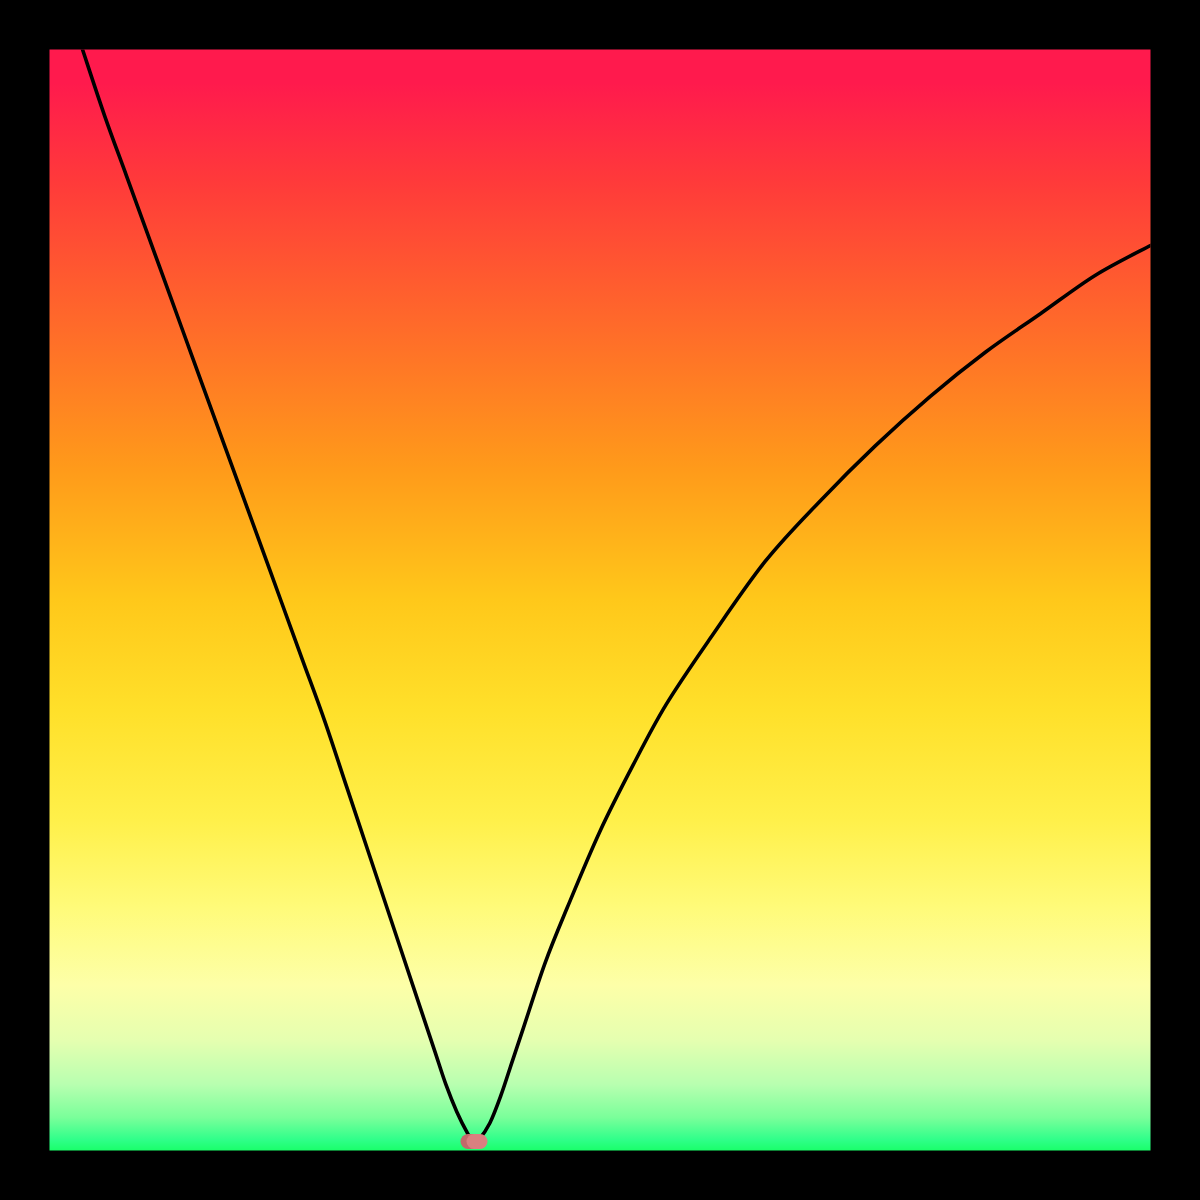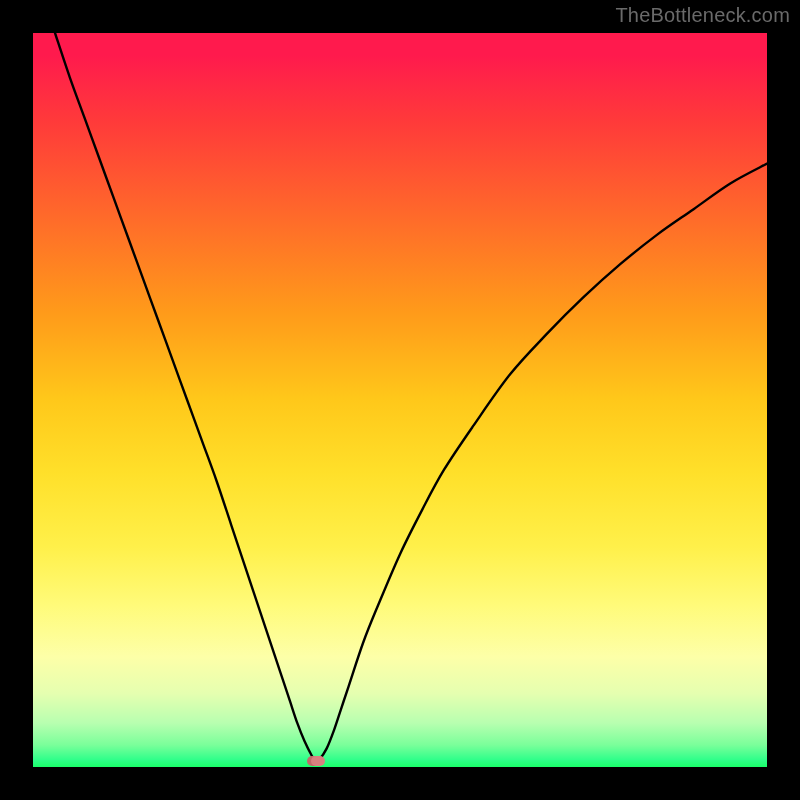--- a/index.html
+++ b/index.html
@@ -66,21 +66,20 @@
     background: #d98080;
   }
   .marker.shadow {
     background: #c26a6a;
   }
 </style>
 </head>
 <body>
 <div class="frame">
 
-  <div class="watermark">TheBottleneck.com</div>
 
   <div class="plot">
 
     <svg class="curve" viewBox="0 0 734 734" preserveAspectRatio="none">
       <path id="curve-path" fill="none" stroke="#000000" stroke-width="2.4" stroke-linecap="round" d="M 22.02 0.00 C 24.47 7.34, 31.81 29.97, 36.70 44.04 C 41.59 58.11, 46.49 70.95, 51.38 84.41 C 56.27 97.87, 61.17 111.32, 66.06 124.78 C 70.95 138.24, 75.85 151.69, 80.74 165.15 C 85.63 178.61, 90.53 192.06, 95.42 205.52 C 100.31 218.98, 105.21 232.43, 110.10 245.89 C 114.99 259.35, 119.89 272.80, 124.78 286.26 C 129.67 299.72, 134.57 313.17, 139.46 326.63 C 144.35 340.09, 149.25 353.54, 154.14 367.00 C 159.03 380.46, 163.93 393.91, 168.82 407.37 C 173.71 420.83, 178.61 433.67, 183.50 447.74 C 188.39 461.81, 193.29 477.10, 198.18 491.78 C 203.07 506.46, 207.97 521.14, 212.86 535.82 C 217.75 550.50, 222.65 565.18, 227.54 579.86 C 232.43 594.54, 238.55 612.89, 242.22 623.90 C 245.89 634.91, 247.11 638.58, 249.56 645.92 C 252.01 653.26, 254.45 660.60, 256.90 667.94 C 259.35 675.28, 261.79 683.23, 264.24 689.96 C 266.69 696.69, 269.13 702.80, 271.58 708.31 C 274.03 713.81, 277.09 719.69, 278.92 722.99 C 280.75 726.29, 281.37 727.52, 282.59 728.13 C 283.81 728.74, 284.43 728.74, 286.26 726.66 C 288.09 724.58, 291.15 720.54, 293.60 715.65 C 296.05 710.76, 298.49 704.03, 300.94 697.30 C 303.39 690.57, 305.83 682.62, 308.28 675.28 C 310.73 667.94, 311.95 664.27, 315.62 653.26 C 319.29 642.25, 325.41 622.68, 330.30 609.22 C 335.19 595.76, 338.86 587.20, 344.98 572.52 C 351.10 557.84, 359.66 537.04, 367.00 521.14 C 374.34 505.24, 381.68 491.17, 389.02 477.10 C 396.36 463.03, 402.48 450.80, 411.04 436.73 C 419.60 422.66, 429.39 408.59, 440.40 392.69 C 451.41 376.79, 464.87 356.60, 477.10 341.31 C 489.33 326.02, 501.57 313.78, 513.80 300.94 C 526.03 288.10, 538.27 275.86, 550.50 264.24 C 562.73 252.62, 574.97 241.61, 587.20 231.21 C 599.43 220.81, 611.67 211.03, 623.90 201.85 C 636.13 192.68, 648.37 184.72, 660.60 176.16 C 672.83 167.60, 685.07 158.05, 697.30 150.47 C 709.53 142.89, 727.88 133.95, 734.00 130.65"></path>
     </svg>
 
     <div class="marker shadow" id="marker-shadow" style="left: 273.59px; top: 723.128px;"></div>
     <div class="marker" id="marker-main" style="left: 277.59px; top: 723.128px;"></div>
 

